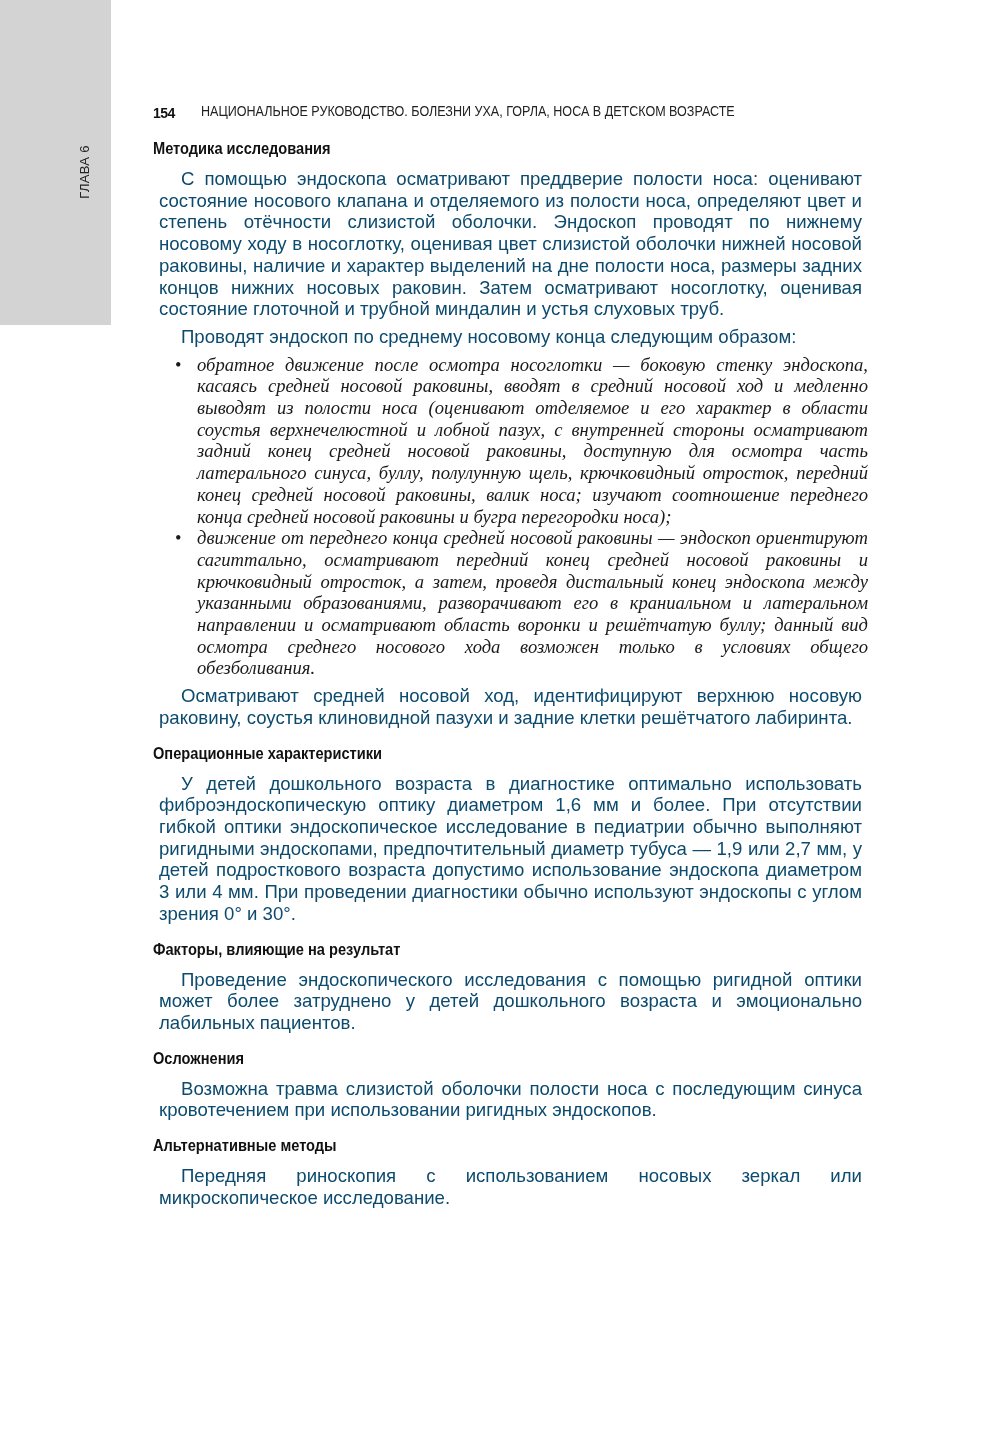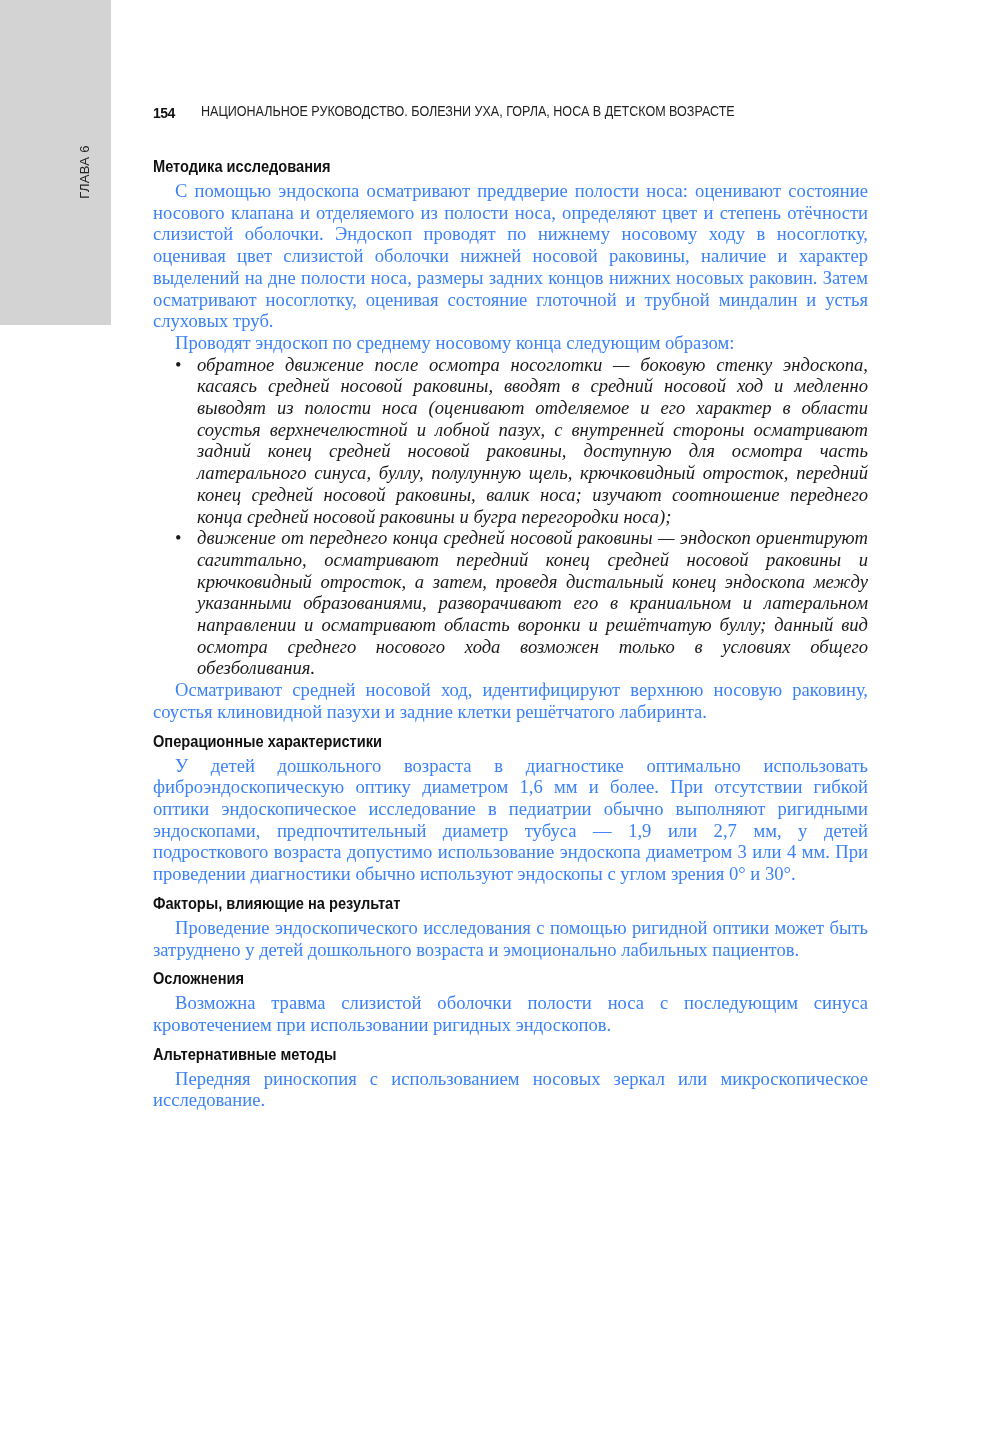--- a/index.html
+++ b/index.html
@@ -21,30 +21,30 @@
     position: absolute; left: 153px; top: 104px;
     font-family: "Liberation Sans", sans-serif; white-space: nowrap;
   }
   .page-num { font-weight: bold; font-size: 14px; letter-spacing: -0.5px; color: #111; }
   .book-title {
     display: inline-block; margin-left: 22px; font-size: 14.6px;
     transform: scaleX(0.86); transform-origin: left center; color: #222;
     position: relative; top: -2px;
   }
   .content {
-    position: absolute; left: 153px; top: 154px; width: 715px;
+    position: absolute; left: 153px; top: 136px; width: 715px;
   }
   .h {
     font-family: "Liberation Sans", sans-serif; font-weight: bold;
     font-size: 17px; color: #111; transform: scaleX(0.86); transform-origin: left center;
     white-space: nowrap; height: 26px; line-height: 26px;
   }
   .p {
-    font-family: Liberation Serif, serif; font-size: 18.6px; line-height: 21.7px;
-    text-align: justify; color: #3b82f6; margin: 0;
+    font-family: Liberation Sans, sans-serif; font-size: 18.6px; line-height: 21.7px;
+    text-align: justify; color: #0c4a6e; margin: 6px;
     text-indent: 22px; hyphens: manual;
   }
   ul.bullets { list-style: none; margin: 0; padding: 0 0 0 22px; }
   ul.bullets li {
     position: relative; padding-left: 0;
     font-family: "Liberation Serif", serif; font-size: 18.6px; line-height: 21.7px;
     text-align: justify; color: #1a1a1a;
   }
   ul.bullets li .bullet {
     position: absolute; left: -0px; top: 0; width: 22px;
@@ -85,21 +85,21 @@
 
   <div class="gap-s"></div>
   <section>
     <div class="h">Операционные характеристики</div>
     <p class="p">У детей дошкольного возраста в диагностике оптимально использовать фиброэндоскопическую оптику диаметром 1,6 мм и более. При отсутствии гибкой оптики эндоскопическое исследование в педиатрии обычно выполняют ригидными эндоскопами, предпочтительный диаметр тубуса — 1,9 или 2,7 мм, у детей подросткового возраста допустимо использование эндоскопа диаметром 3 или 4 мм. При проведении диагностики обычно используют эндоскопы с углом зрения 0° и 30°.</p>
   </section>
 
   <div class="gap-s"></div>
   <section>
     <div class="h">Факторы, влияющие на результат</div>
-    <p class="p">Проведение эндоскопического исследования с помощью ригидной оптики может быть затруднено у детей дошкольного возраста и эмоционально лабильных пациентов.</p>
+    <p class="p">Проведение эндоскопического исследования с помощью ригидной оптики может более затруднено у детей дошкольного возраста и эмоционально лабильных пациентов.</p>
   </section>
 
   <div class="gap-s"></div>
   <section>
     <div class="h">Осложнения</div>
     <p class="p">Возможна травма слизистой оболочки полости носа с последующим синуса кровотечением при использовании ригидных эндоскопов.</p>
   </section>
 
   <div class="gap-s"></div>
   <section>

